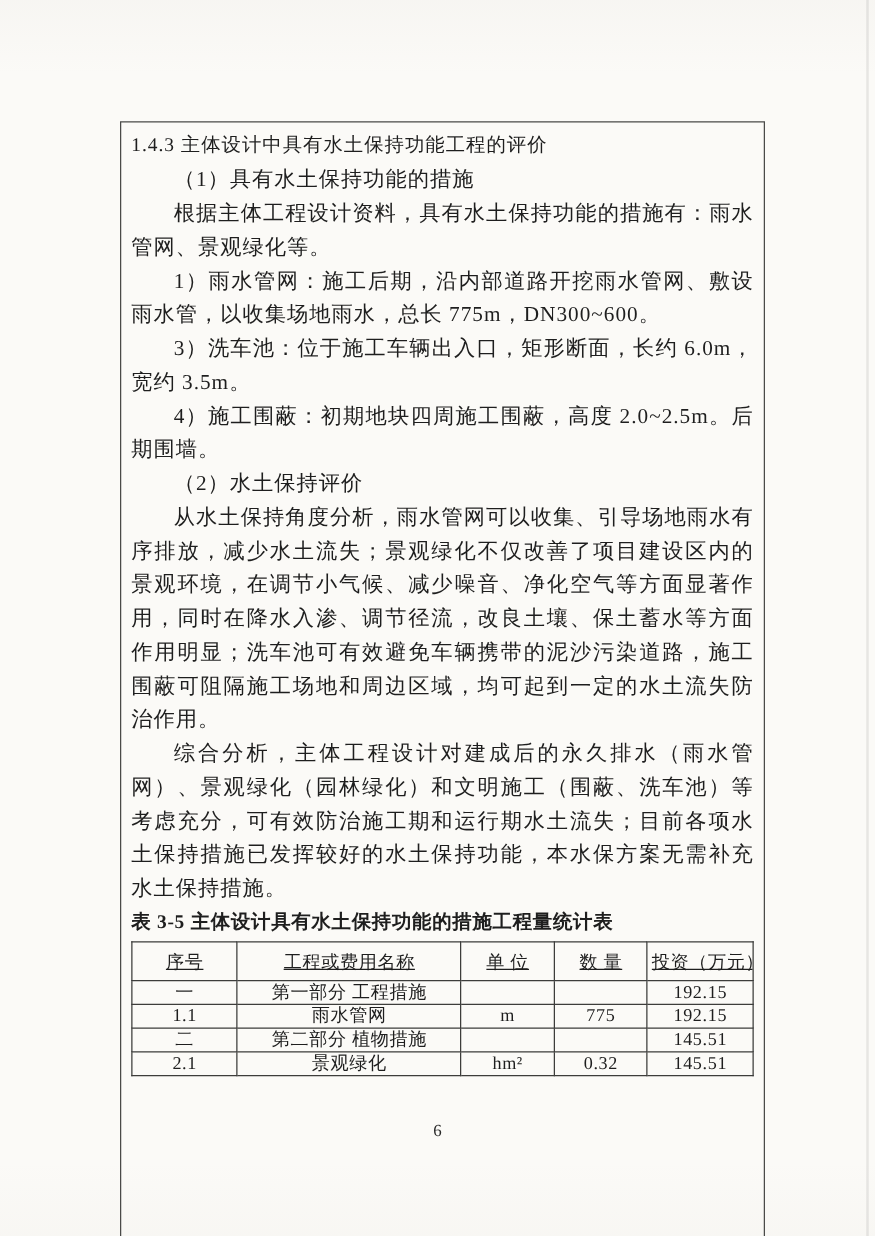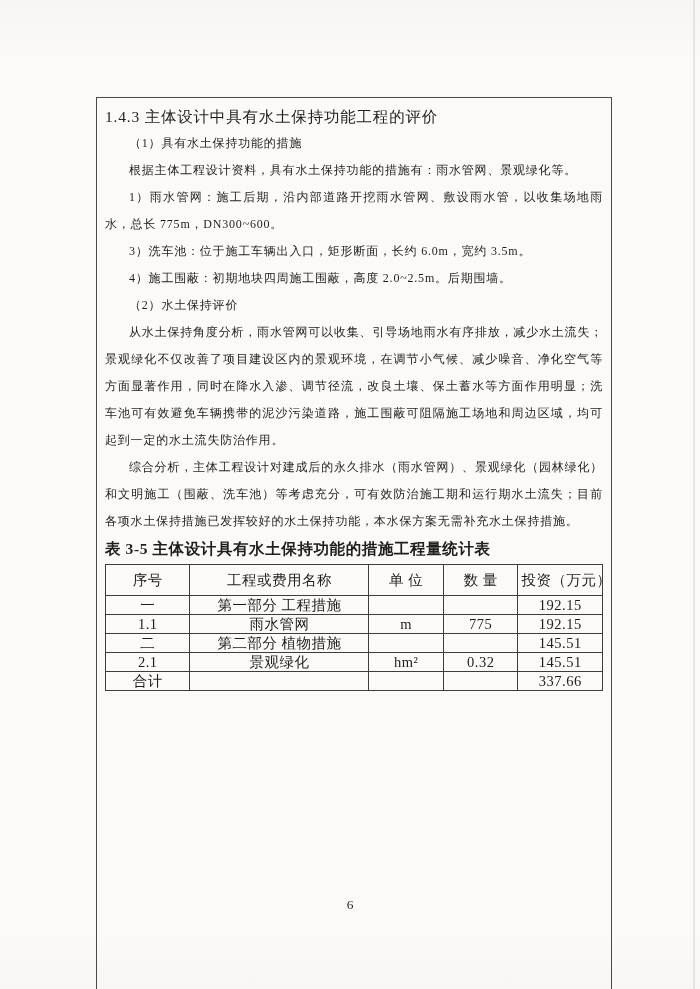--- a/index.html
+++ b/index.html
@@ -36,21 +36,21 @@
     padding: 5px 8px 0 8px;
   }
   .doc-heading {
     font-size: 15.5px;
     line-height: 27px;
     margin: 0;
     font-weight: normal;
     letter-spacing: 0.8px;
   }
   .para {
-    font-size: 12px;
+    font-size: 17px;
     line-height: 27px;
     margin: 0;
     text-indent: 2em;
     text-align: justify;
     letter-spacing: 0.8px;
   }
   .tbl-title {
     font-weight: bold;
     font-size: 15.5px;
     line-height: 25px;
@@ -68,20 +68,21 @@
     border: 1px solid #3d3d3b;
     text-align: center;
     padding: 0 3px;
     overflow: hidden;
     white-space: nowrap;
     letter-spacing: 0.5px;
   }
   table.measures thead th {
     height: 30px;
     font-weight: normal;
+    text-decoration: underline;
   }
   table.measures tbody td {
     height: 18px;
     line-height: 18px;
   }
   .col-no    { width: 17%; }
   .col-name  { width: 36%; }
   .col-unit  { width: 15%; }
   .col-qty   { width: 15%; }
   .col-inv   { width: 17%; }
@@ -154,24 +155,17 @@
         <td></td>
         <td>145.51</td>
       </tr>
       <tr>
         <td>2.1</td>
         <td>景观绿化</td>
         <td>hm²</td>
         <td>0.32</td>
         <td>145.51</td>
       </tr>
-      <tr>
-        <td>合计</td>
-        <td></td>
-        <td></td>
-        <td></td>
-        <td>337.66</td>
-      </tr>
     </tbody>
   </table>
 </div>
 
 <div class="page-number">6</div>
 
 </body></html>

